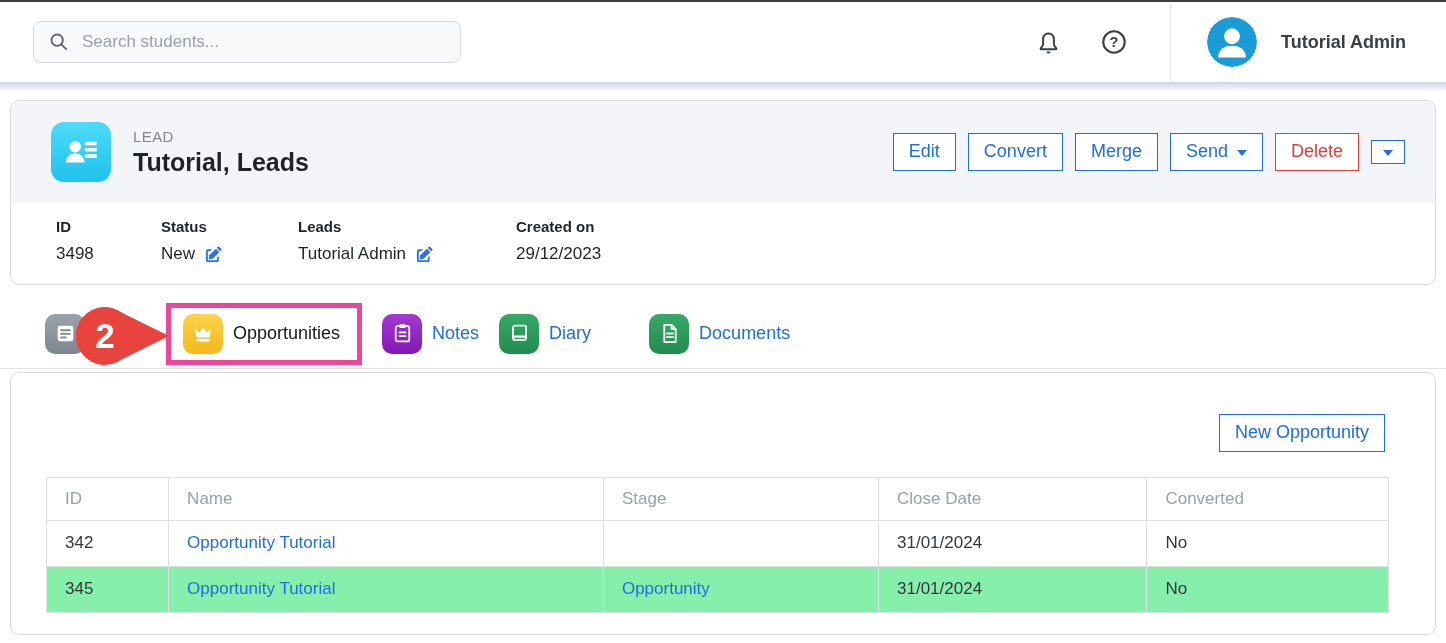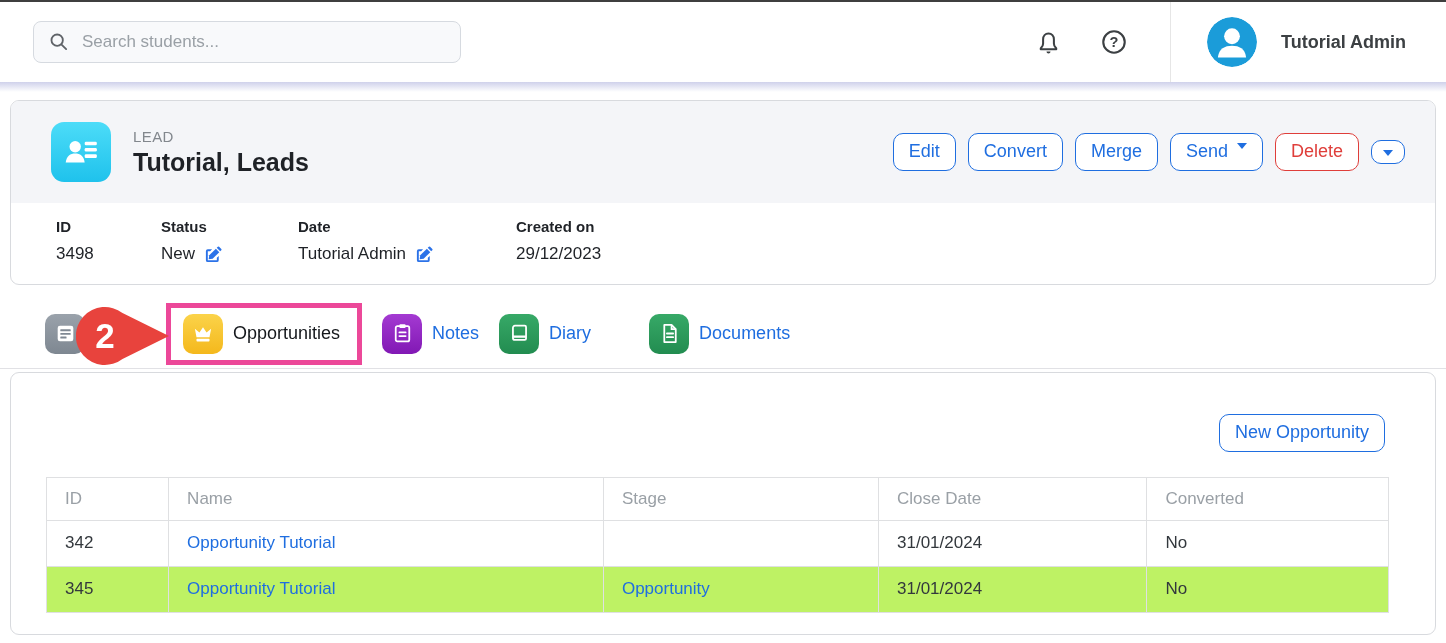--- a/index.html
+++ b/index.html
@@ -39,23 +39,23 @@
   .lead-icon {
     width:60px; height:60px; border-radius:13px; flex:0 0 auto;
     background:linear-gradient(180deg,#4cdcf8,#1fc2ec);
     display:flex; align-items:center; justify-content:center;
   }
   .lead-titles { margin-left:22px; }
   .lead-kicker { color:#82878d; font-size:15px; letter-spacing:0.4px; }
   .lead-title { font-size:25px; font-weight:bold; margin-top:3px; }
   .lead-actions { margin-left:auto; display:flex; align-items:center; gap:12px; }
   .btn {
-    border:1px solid #1f6ee0; color:#1f6ee0; background:#fff; border-radius:10px;
+    border:1px solid #1f6ee0; color:#1f6ee0; background:#fff; border-radius:0;
     font-size:18px; font-family:inherit; padding:7px 15px; cursor:pointer;
-    display:flex; gap:9px; line-height:1.2;
+    display:flex; align-items:center; gap:9px; line-height:1.2;
   }
   .btn.danger { border-color:#df3e3a; color:#df3e3a; }
   .btn.caret-only { padding:7px 11px; }
   .caret { width:0; height:0; border-left:5px solid transparent; border-right:5px solid transparent; border-top:6px solid currentColor; display:inline-block; margin-top:2px; }
   .lead-meta { display:flex; padding:15px 40px 20px 45px; }
   .meta-field { padding-right:10px; }
   .meta-field.f0 { width:105px; } .meta-field.f1 { width:137px; } .meta-field.f2 { width:218px; }
   .meta-label { font-weight:bold; font-size:15px; }
   .meta-value { font-size:17px; margin-top:9px; display:flex; align-items:center; gap:9px; }
   .edit-icon { display:flex; cursor:pointer; }
@@ -81,21 +81,21 @@
   }
   .tab-notes { margin-left:20px; } .tab-diary { margin-left:20px;justify-content:center; } .tab-documents { margin-left:58px;align-items:center; }
   .annotation-arrow { position:absolute; left:76px; top:21px; z-index:3; pointer-events:none; }
   
   .panel-card { height:263px; padding:41px 46px 0 35px; }
   .panel-toolbar { display:flex; justify-content:flex-end; margin-right:4px; }
   .opps-table { width:100%; border-collapse:collapse; font-size:17px; margin-top:25px; }
   .opps-table th, .opps-table td { border:1px solid #dfe0e2; text-align:left; }
   .opps-table th { color:#9aa0a6; font-weight:normal; padding:11px 18px; height:43px; }
   .opps-table td { padding:12px 18px; height:46px; color:#33383d; }
-  .opps-table tr.alt td { background:#bef264; }
+  .opps-table tr.alt td { background:#86efac; }
   .opps-table .c-id { width:9.1%; } .opps-table .c-name { width:32.4%; }
   .opps-table .c-stage { width:20.5%; } .opps-table .c-close { width:20%; } .opps-table .c-conv { width:18%; }
   .table-link { color:#1f6ee0; text-decoration:none; cursor:pointer; }
 </style>
 </head>
 <body>
 
 <header class="topbar">
   <div class="search-box">
     <span style="display:flex;">
@@ -186,21 +186,21 @@
           <span class="edit-icon">
             <svg viewBox="0 0 20 20" width="19" height="19" fill="#2b72e8">
               <path d="M15.9 1.8 l2.3 2.3 a0.9 0.9 0 0 1 0 1.3 l-1.2 1.2 -3.6-3.6 1.2-1.2 a0.9 0.9 0 0 1 1.3 0 Z"></path>
               <path d="M12.5 3.9 l3.6 3.6 -7 7 -4.2 0.6 0.6-4.2 Z"></path>
               <path d="M4 4.5 A2 2 0 0 0 2 6.5 L2 16 A2 2 0 0 0 4 18 L13.5 18 A2 2 0 0 0 15.5 16 L15.5 11.5 L13.5 13.5 L13.5 16 L4 16 L4 6.5 L6.5 6.5 L8.5 4.5 Z"></path>
             </svg>
           </span>
         </div>
       </div>
       <div class="meta-field f2">
-        <div class="meta-label">Date</div>
+        <div class="meta-label">Leads</div>
         <div class="meta-value">
           <span>Tutorial Admin</span>
           <span class="edit-icon">
             <svg viewBox="0 0 20 20" width="19" height="19" fill="#2b72e8">
               <path d="M15.9 1.8 l2.3 2.3 a0.9 0.9 0 0 1 0 1.3 l-1.2 1.2 -3.6-3.6 1.2-1.2 a0.9 0.9 0 0 1 1.3 0 Z"></path>
               <path d="M12.5 3.9 l3.6 3.6 -7 7 -4.2 0.6 0.6-4.2 Z"></path>
               <path d="M4 4.5 A2 2 0 0 0 2 6.5 L2 16 A2 2 0 0 0 4 18 L13.5 18 A2 2 0 0 0 15.5 16 L15.5 11.5 L13.5 13.5 L13.5 16 L4 16 L4 6.5 L6.5 6.5 L8.5 4.5 Z"></path>
             </svg>
           </span>
         </div>

